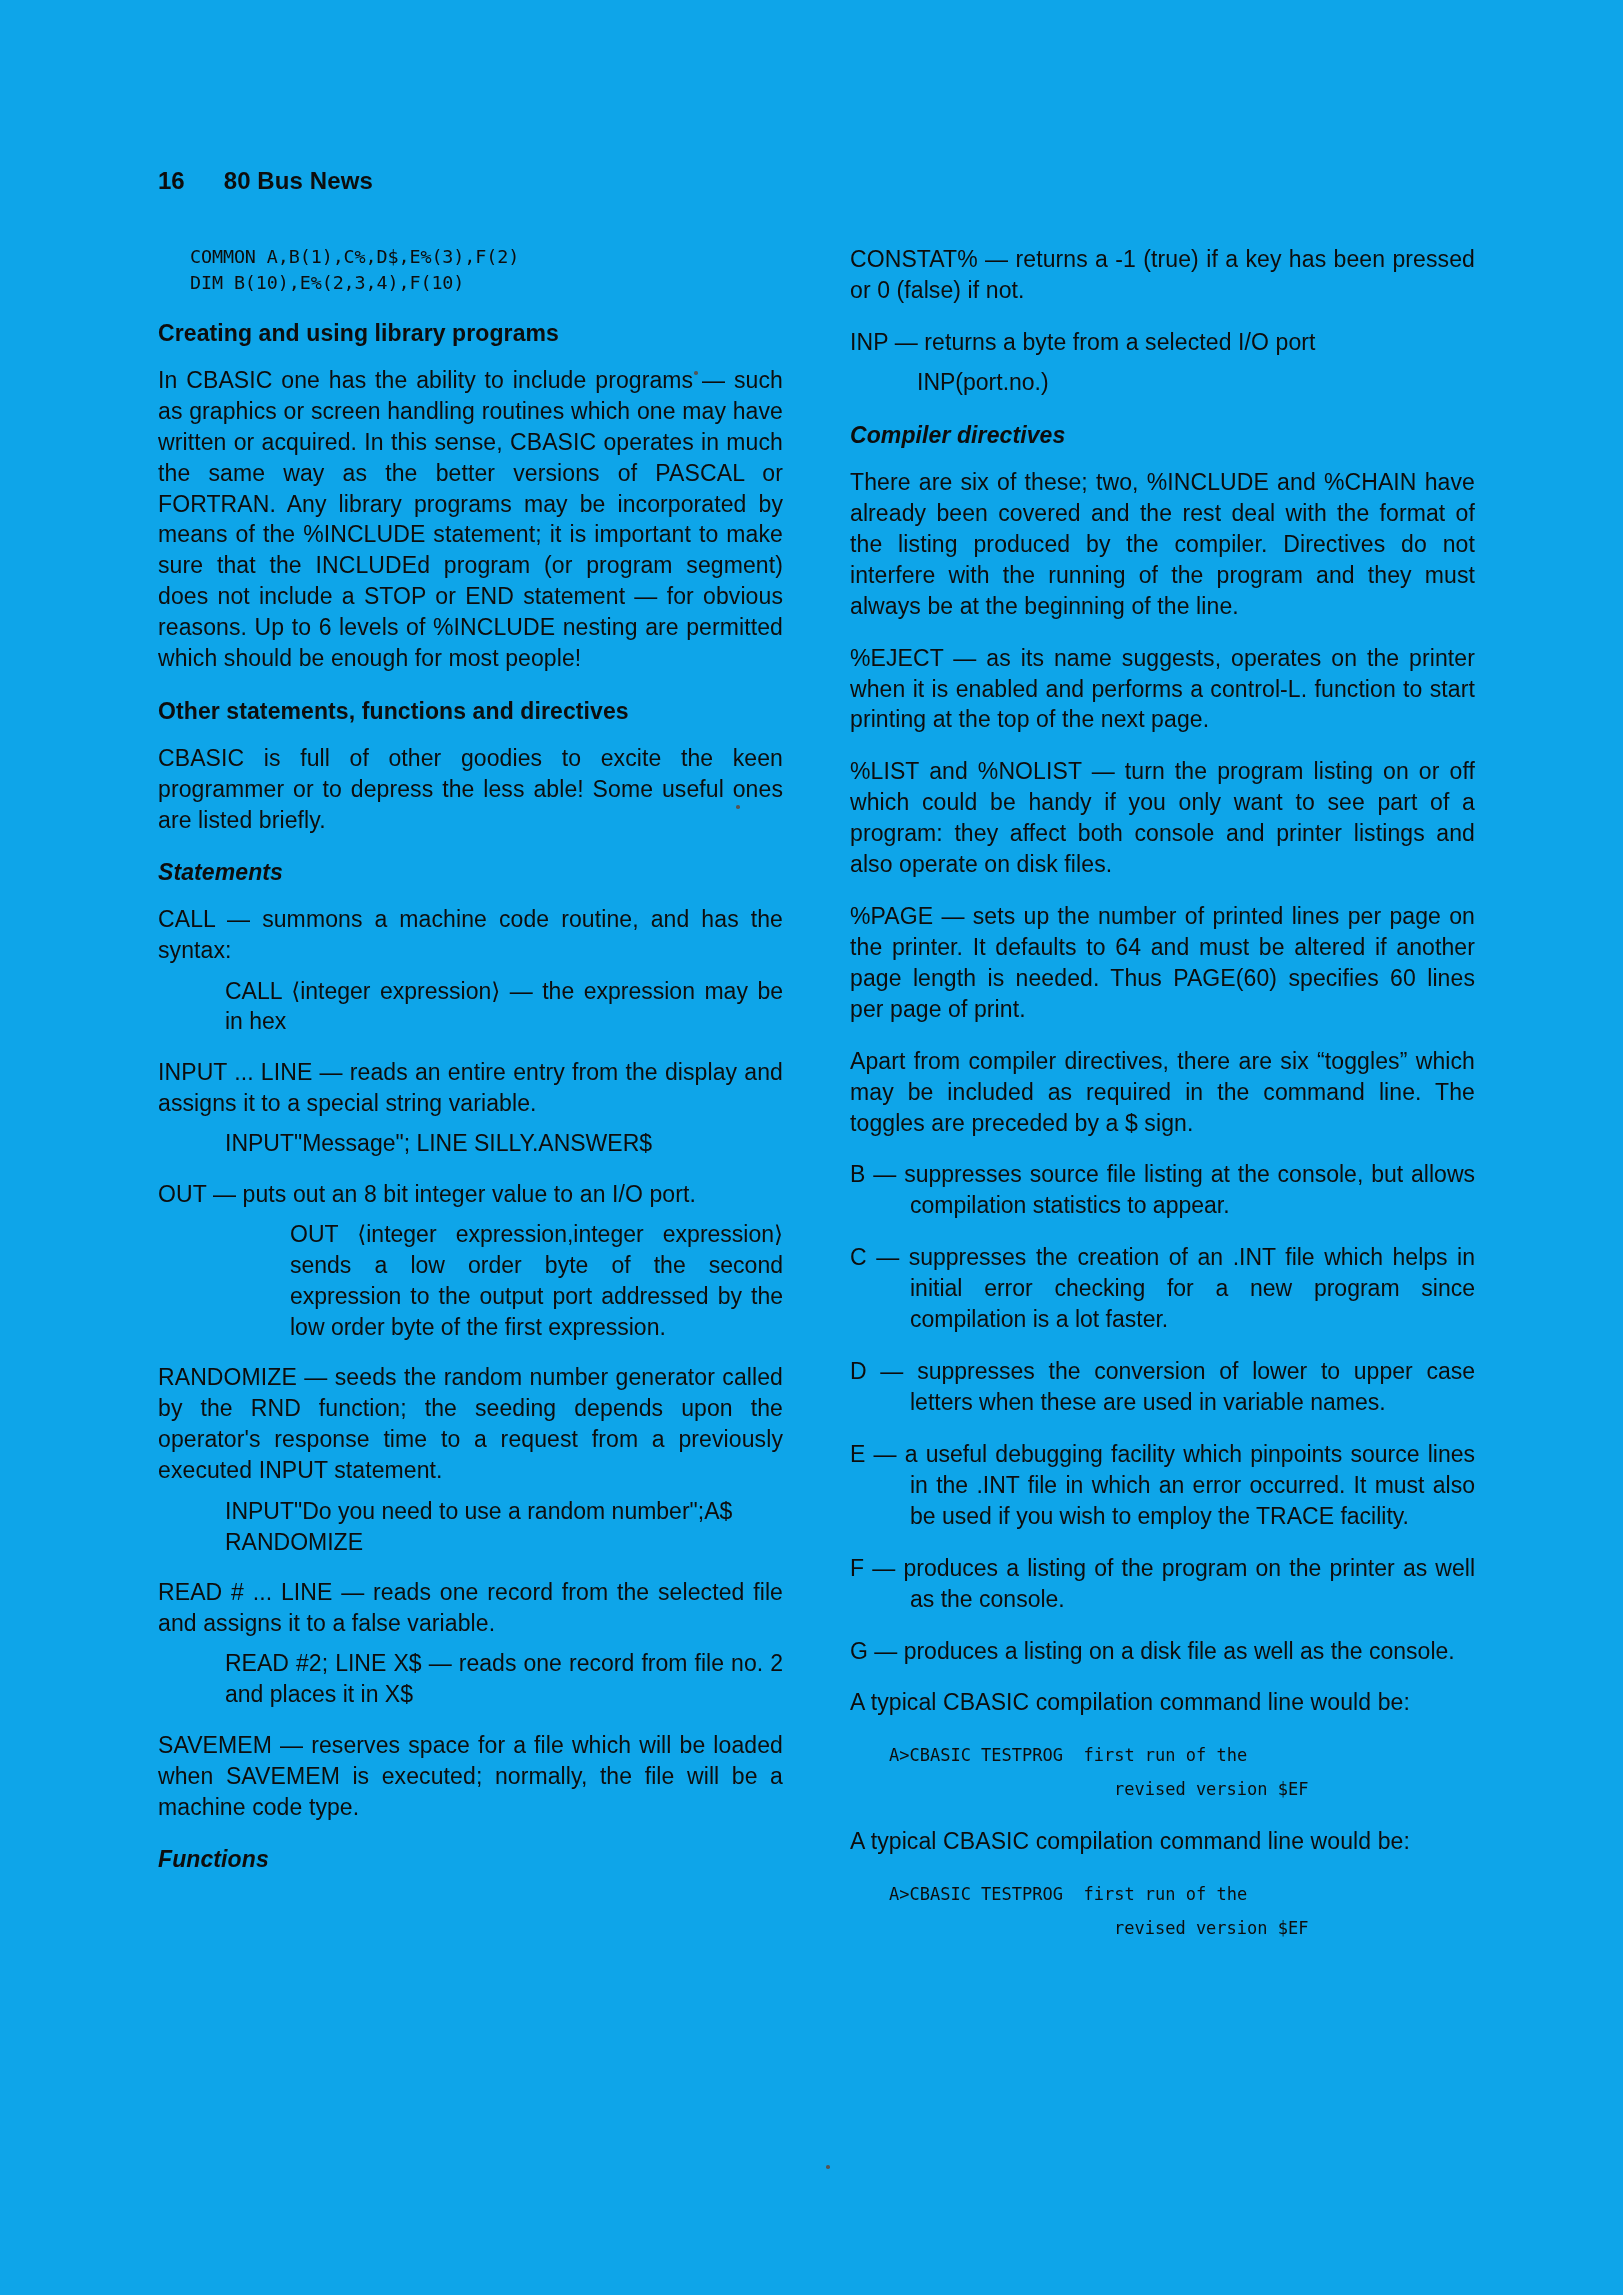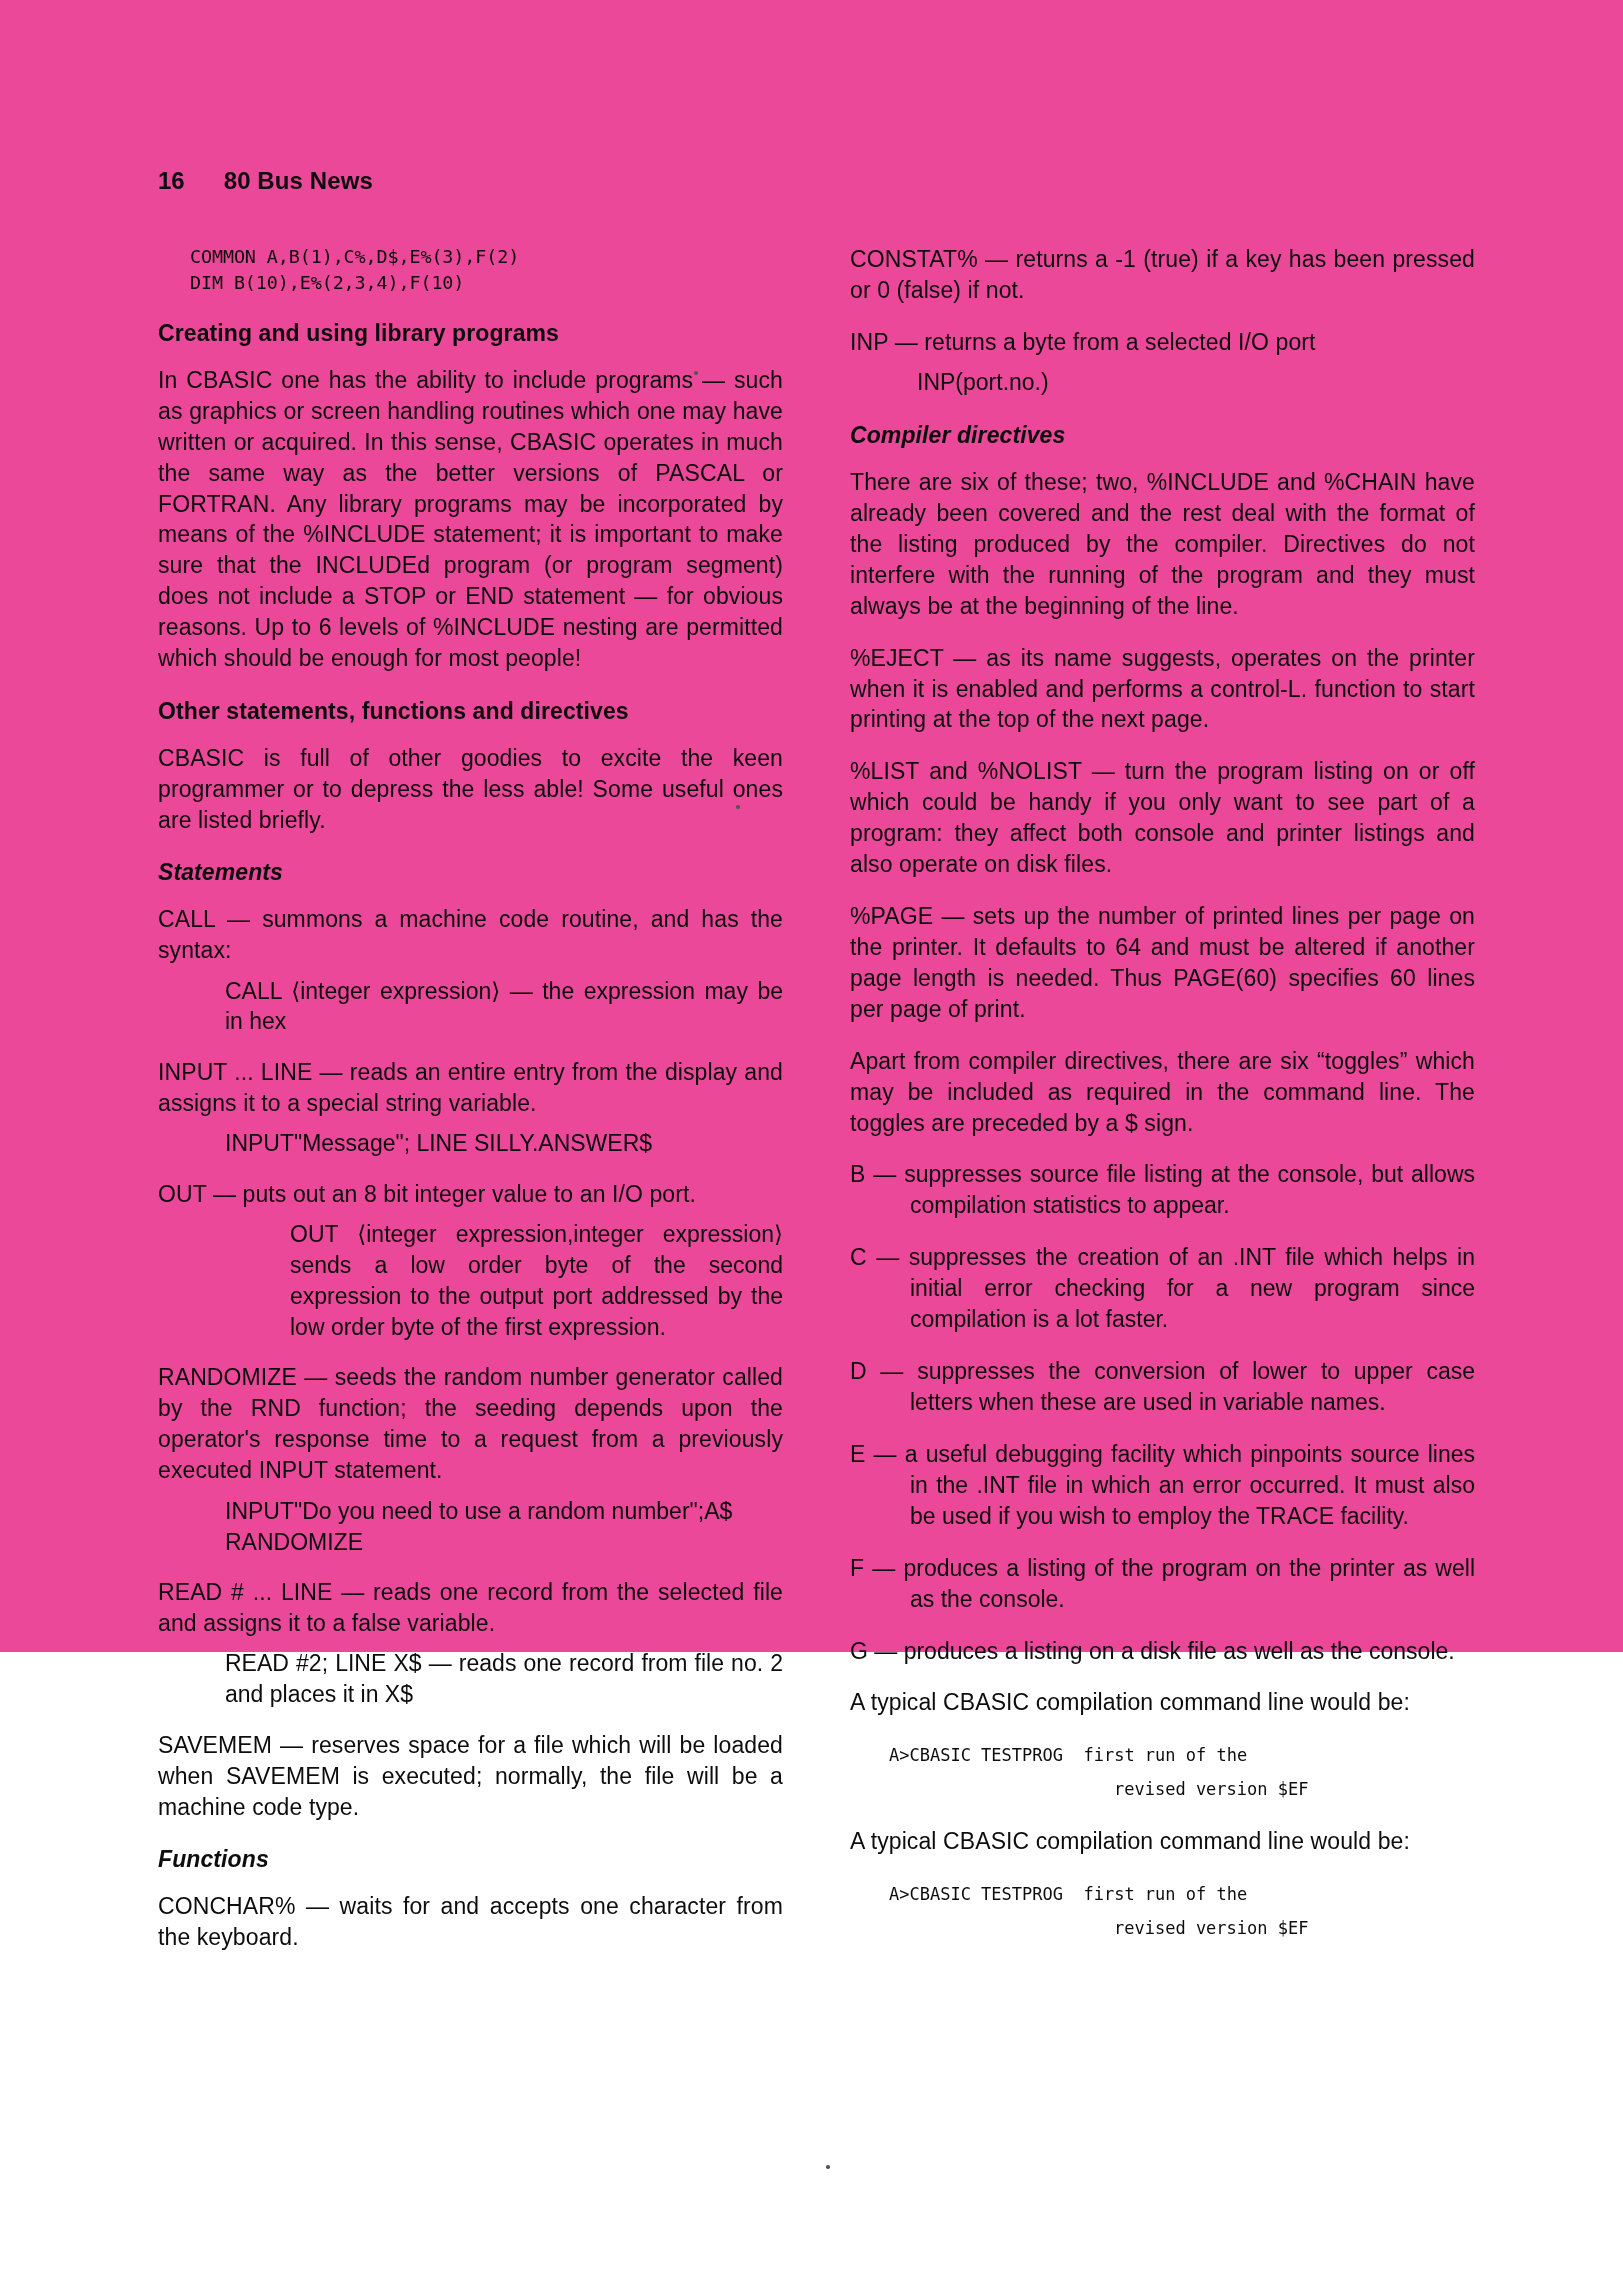--- a/index.html
+++ b/index.html
@@ -12,22 +12,22 @@
     height: 2295px;
     font-family: "Liberation Sans", sans-serif;
     color: #0d0d0d;
     position: relative;
     overflow: hidden;
   }
   .page {
     position: absolute;
     left: 0; top: 0;
     width: 1624px;
-    height: 1652px;
-    background: #ec4899;
+    height: 2295px;
+    background: #0ea5e9;
   }
   .header {
     position: absolute;
     left: 158px;
     top: 167px;
     display: flex;
     align-items: baseline;
     gap: 39px;
   }
   .page-num {
@@ -170,21 +170,20 @@
       <p class="body-p tight">RANDOMIZE — seeds the random number generator called by the RND function; the seeding depends upon the operator's response time to a request from a previously executed INPUT statement.</p>
       <p class="indent-1" style="white-space: pre-line;">INPUT"Do you need to use a random number";A$
 RANDOMIZE</p>
 
       <p class="body-p tight">READ # ... LINE — reads one record from the selected file and assigns it to a false variable.</p>
       <p class="indent-1">READ #2; LINE X$ — reads one record from file no. 2 and places it in X$</p>
 
       <p class="body-p">SAVEMEM — reserves space for a file which will be loaded when SAVEMEM is executed; normally, the file will be a machine code type.</p>
 
       <h4 class="h-bolditalic">Functions</h4>
-      <p class="body-p">CONCHAR% — waits for and accepts one character from the keyboard.</p>
 
     </div>
 
     <div class="col col-right">
 
       <p class="body-p">CONSTAT% — returns a -1 (true) if a key has been pressed or 0 (false) if not.</p>
 
       <p class="body-p tight">INP — returns a byte from a selected I/O port</p>
       <p class="indent-1">INP(port.no.)</p>
 

